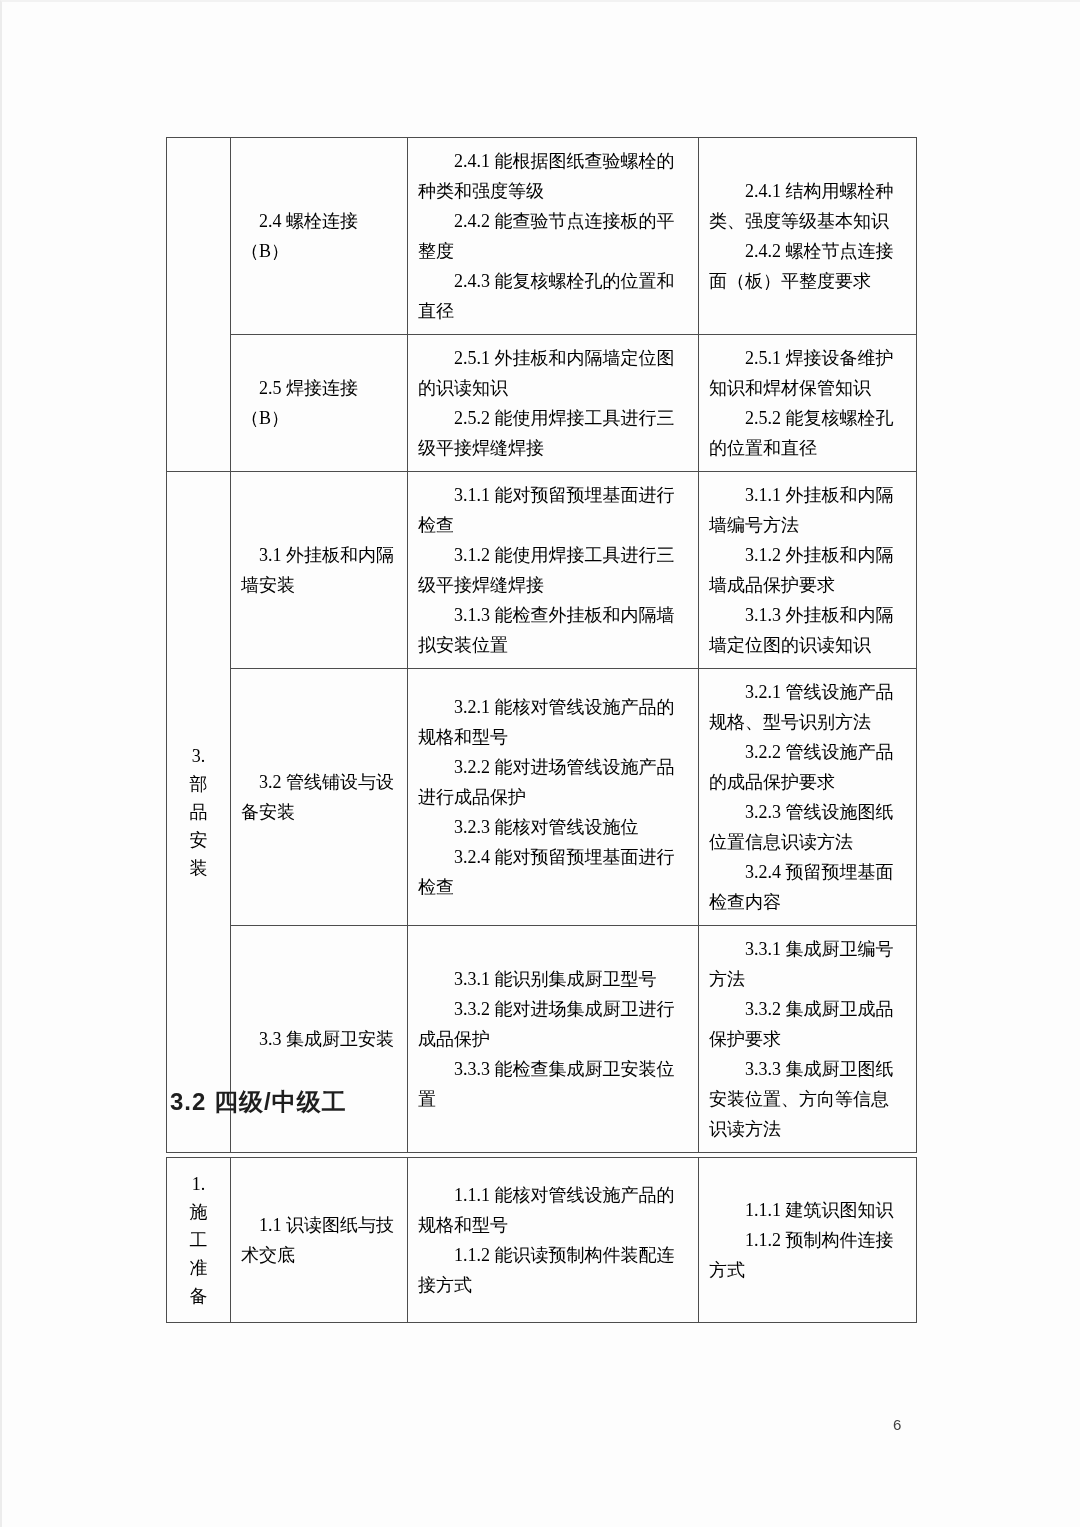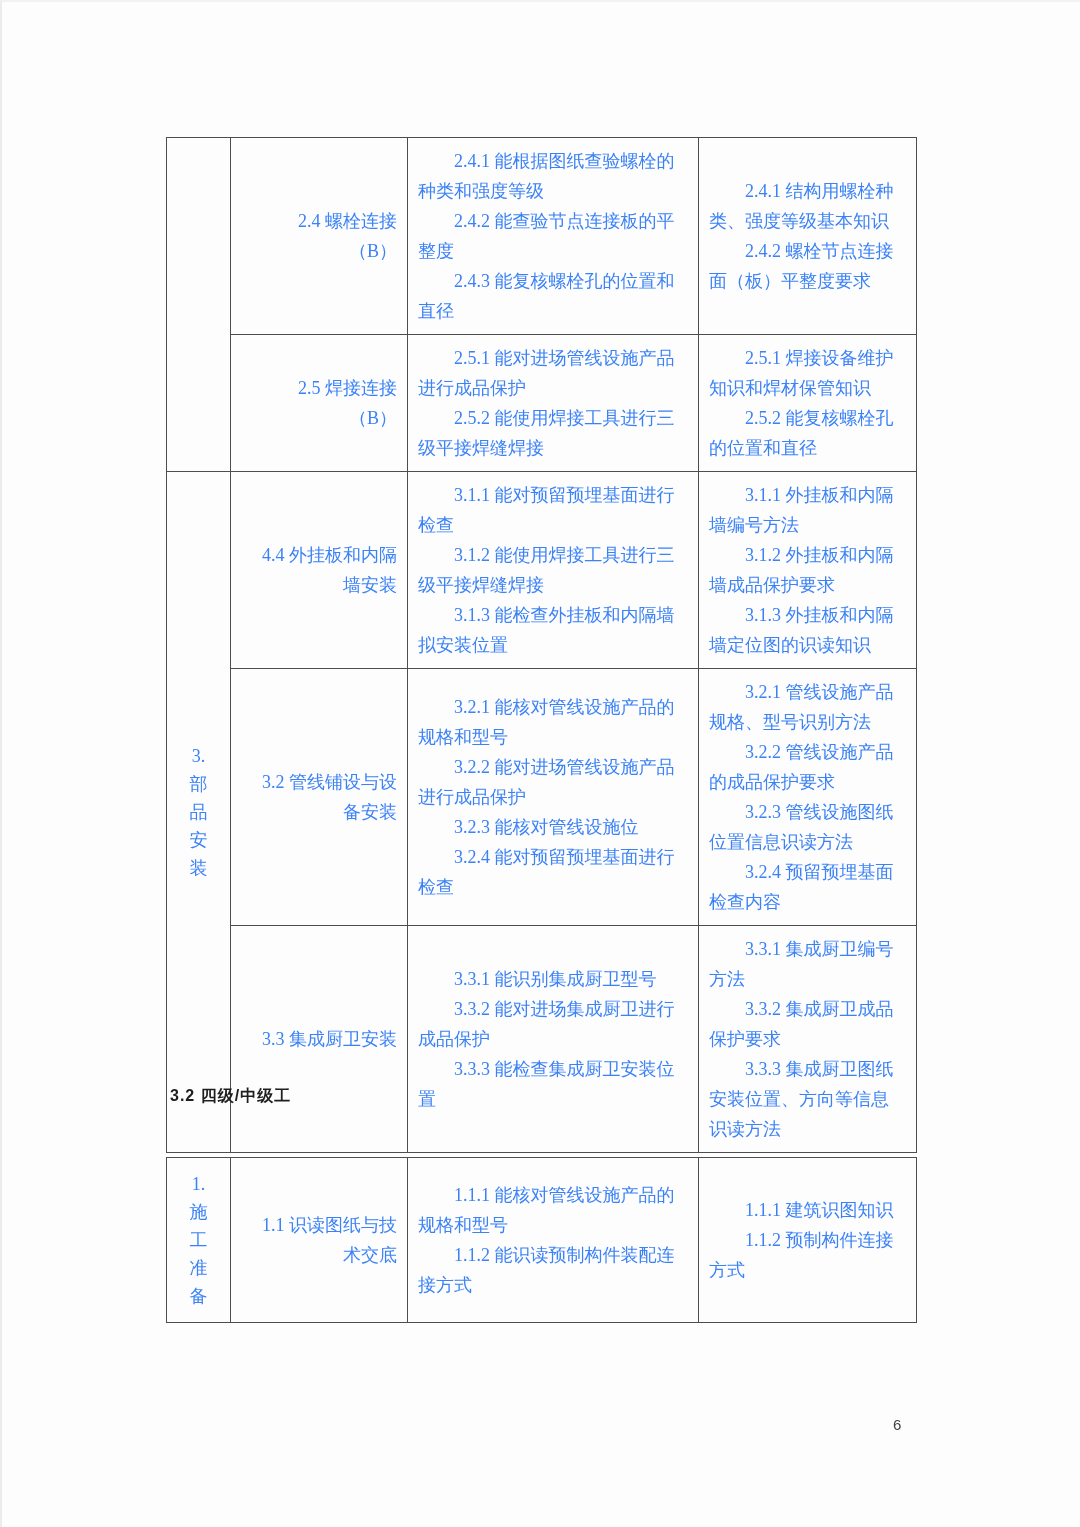--- a/index.html
+++ b/index.html
@@ -32,42 +32,42 @@
   #table-upper { top: 137px; }
   #table-middle { top: 1157px; }
 
   table.std td, table.std th {
     border: 1.6px solid #4d4d4d;
     vertical-align: middle;
     padding: 8px 10px;
     font-size: 18px;
     line-height: 30px;
     font-weight: normal;
-    color: #3b82f6;
+    color: #000000;
   }
   col.c1 { width: 64px; }
   col.c2 { width: 177px; }
   col.c3 { width: 291px; }
   col.c4 { width: 218px; }
 
   td.func { text-align: center; padding: 4px 2px; }
   .vchar { display: block; text-align: center; line-height: 28px; font-size: 18px; }
 
-  td.work p { margin: 0; text-indent: 1em; text-align: right; }
+  td.work p { margin: 0; text-indent: 1em; }
   td.skills p, td.knowledge p { margin: 0; text-indent: 2em; }
 
   th.hdr { text-align: center; padding: 4px 4px; line-height: 27px; }
 
   .section-heading {
     position: absolute;
     left: 170px;
     top: 1086px;
     font-family: "Liberation Sans", "DejaVu Sans", sans-serif;
     font-weight: 700;
-    font-size: 16px;
+    font-size: 24px;
     color: #1e1e1e;
     letter-spacing: 1px;
   }
   .page-number {
     position: absolute;
     left: 893px;
     top: 1416px;
     font-family: "Liberation Sans", "DejaVu Sans", sans-serif;
     font-size: 15px;
     color: #3f3f3f;
@@ -99,38 +99,38 @@
         <td class="knowledge">
           <p>2.4.1 结构用螺栓种类、强度等级基本知识</p>
           <p>2.4.2 螺栓节点连接面（板）平整度要求</p>
         </td>
       </tr>
       <tr style="height:125px;">
         <td class="work">
           <p>2.5 焊接连接（B）</p>
         </td>
         <td class="skills">
-          <p>2.5.1 能对进场管线设施产品进行成品保护</p>
+          <p>2.5.1 外挂板和内隔墙定位图的识读知识</p>
           <p>2.5.2 能使用焊接工具进行三级平接焊缝焊接</p>
         </td>
         <td class="knowledge">
           <p>2.5.1 焊接设备维护知识和焊材保管知识</p>
           <p>2.5.2 能复核螺栓孔的位置和直径</p>
         </td>
       </tr>
       <tr style="height:177px;">
         <td class="func" rowspan="3">
           <span class="vchar">3.</span>
           <span class="vchar">部</span>
           <span class="vchar">品</span>
           <span class="vchar">安</span>
           <span class="vchar">装</span>
         </td>
         <td class="work">
-          <p>4.4 外挂板和内隔墙安装</p>
+          <p>3.1 外挂板和内隔墙安装</p>
         </td>
         <td class="skills">
           <p>3.1.1 能对预留预埋基面进行检查</p>
           <p>3.1.2 能使用焊接工具进行三级平接焊缝焊接</p>
           <p>3.1.3 能检查外挂板和内隔墙拟安装位置</p>
         </td>
         <td class="knowledge">
           <p>3.1.1 外挂板和内隔墙编号方法</p>
           <p>3.1.2 外挂板和内隔墙成品保护要求</p>
           <p>3.1.3 外挂板和内隔墙定位图的识读知识</p>

